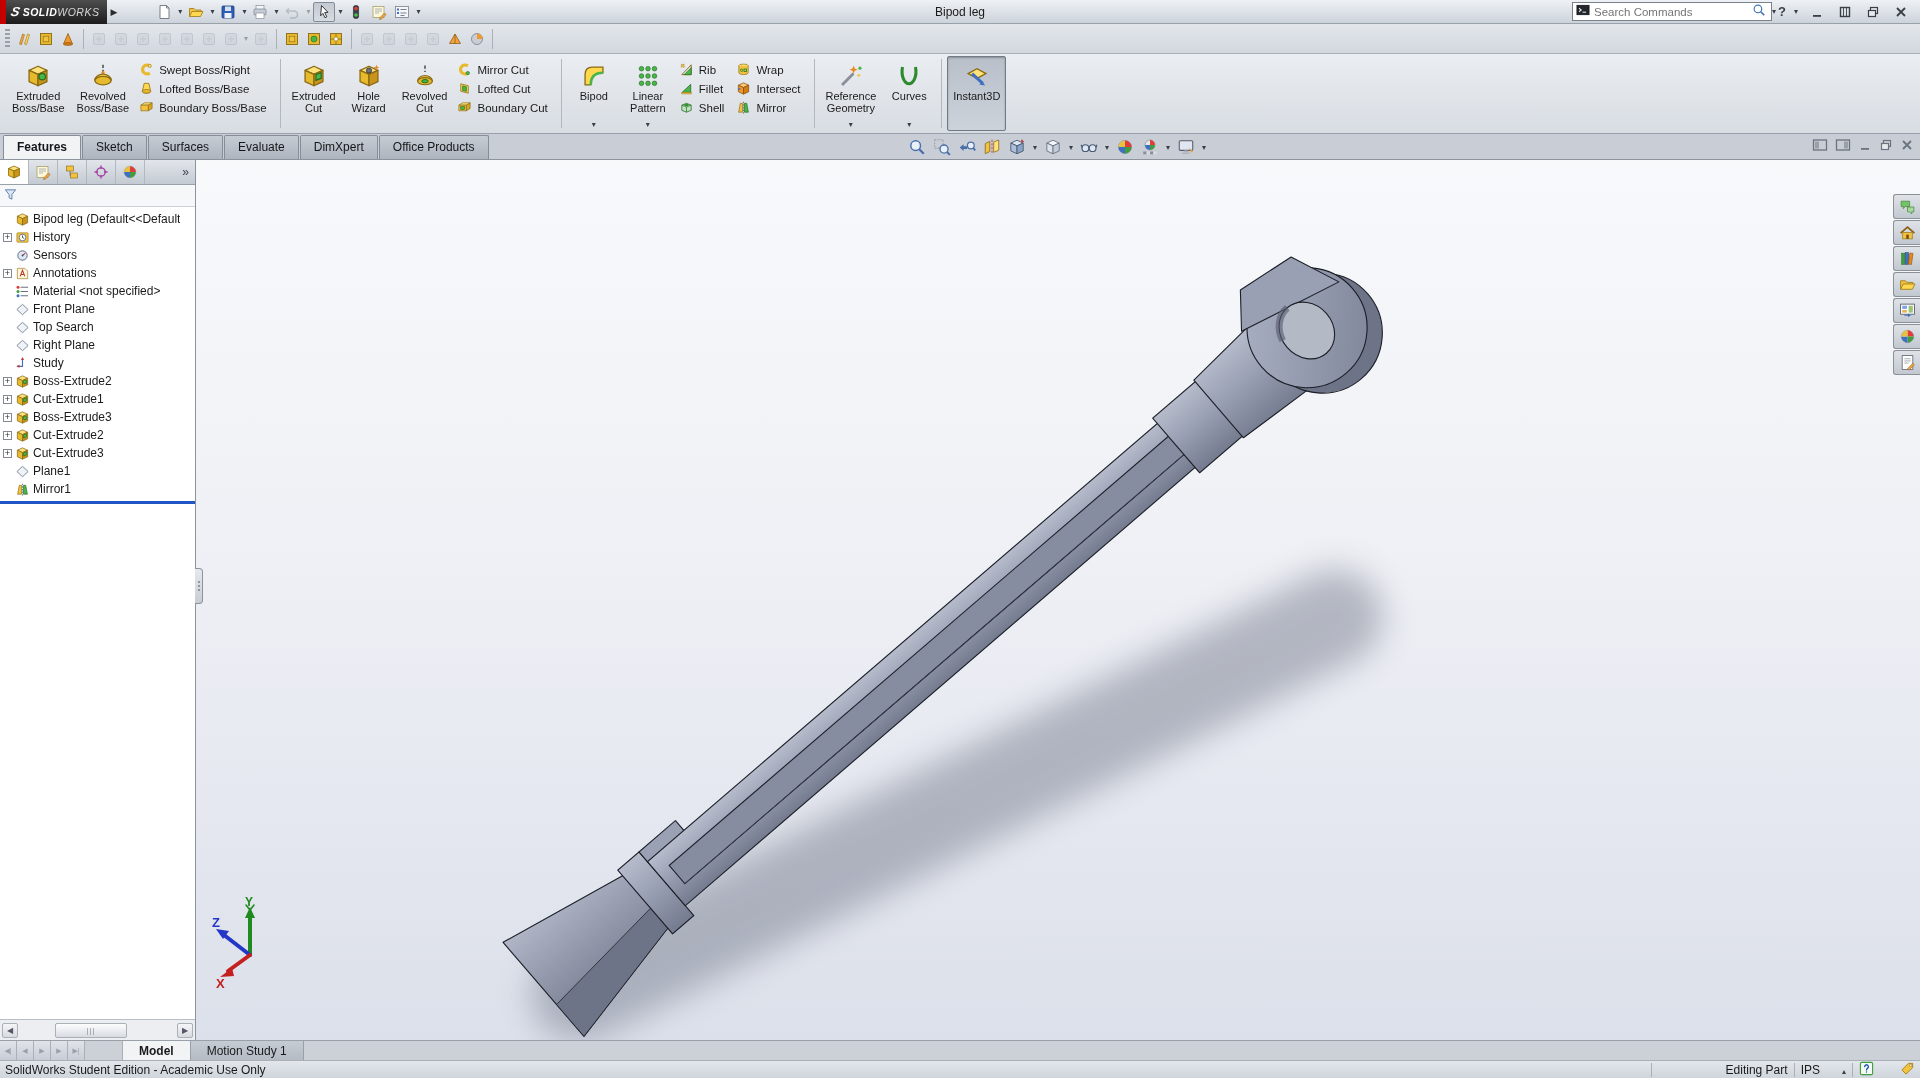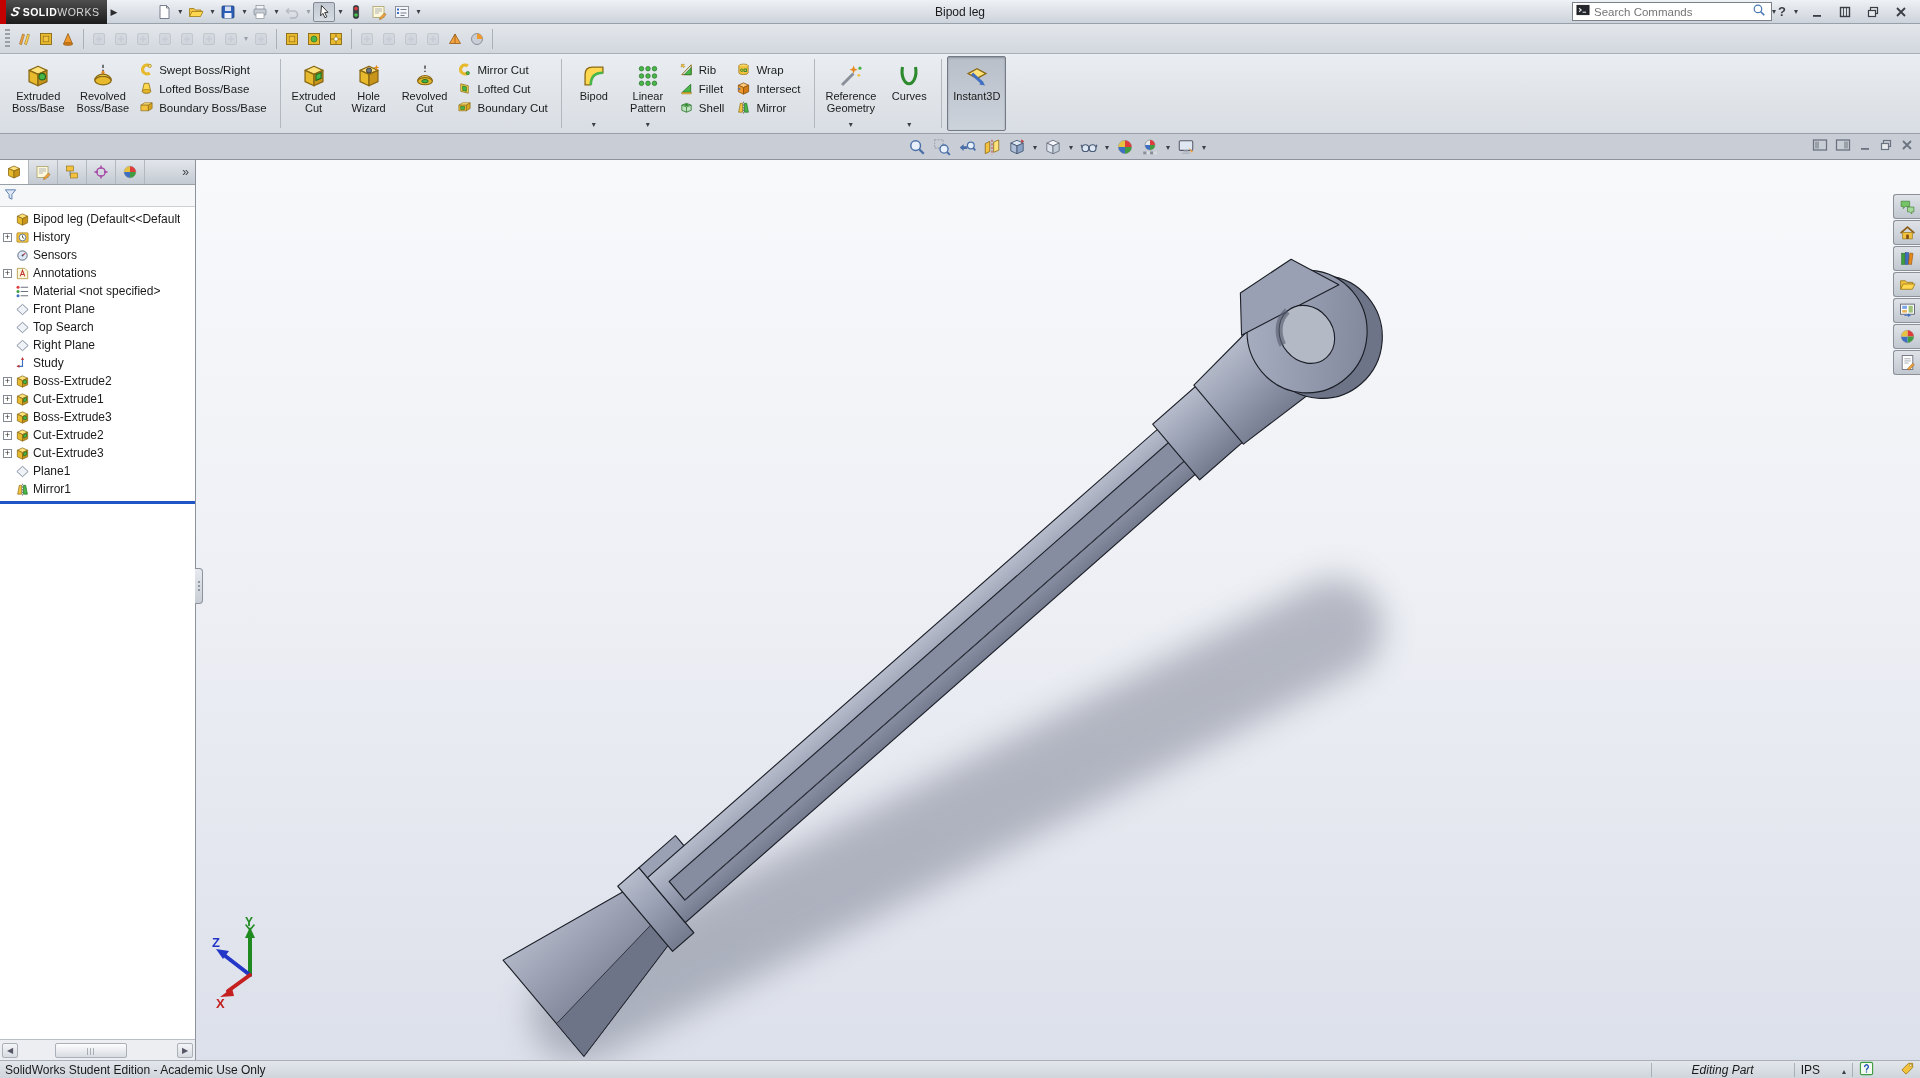--- a/index.html
+++ b/index.html
@@ -5,21 +5,21 @@
 * { margin:0; padding:0; box-sizing:border-box; }
 html,body { width:1920px; height:1078px; overflow:hidden; }
 body { font-family:"Liberation Sans", sans-serif; font-size:12px; color:#1a1a1a; background:#d6dae0; }
 #app { position:relative; width:1920px; height:1078px; display:flex; flex-direction:column; }
 
 
 .titlebar { height:24px; background:linear-gradient(#eef1f5,#cdd3db); border-bottom:1px solid #9aa0a8; display:flex; align-items:center; position:relative; flex:0 0 auto; }
 .logo { height:24px; display:flex; align-items:center; background:linear-gradient(#4e4e4e,#1c1c1c); padding-right:8px; }
 .logo-red { width:6px; height:24px; background:#c40000; margin-right:5px; }
 .logo-sym { color:#fff; font-style:italic; font-weight:bold; font-size:13px; transform:skewX(-14deg); margin-right:3px; }
-.logo-txt { color:#fff; font-size:10.5px; letter-spacing:.5px; }
+.logo-txt { color:#fff; font-size:10.5px; letter-spacing:.5px; font-style:italic; }
 .logo-txt b { font-weight:bold; } .logo-txt span { font-weight:normal; color:#d8d8d8; }
 .logo-arrow { color:#2a2a2a; font-size:9px; margin:0 6px 0 3px; }
 .tb-tools { display:flex; align-items:center; margin-left:30px; gap:1px; }
 .tbtn { height:20px; min-width:22px; display:flex; align-items:center; justify-content:center; border:1px solid transparent; border-radius:2px; }
 .tbtn.pressed { background:linear-gradient(#c3c9d2,#d7dce3); border:1px solid #848b95; }
 .tbtn.disabled svg { opacity:.45; }
 .caret { font-size:8px; color:#3a3f46; padding:0 2px; }
 .caret.dim { color:#9aa0a8; }
 .doc-title { position:absolute; left:50%; transform:translateX(-50%); font-size:12px; color:#1a1a1a; }
 .tb-right { margin-left:auto; display:flex; align-items:center; gap:6px; padding-right:8px; }
@@ -79,21 +79,21 @@
 .triad { position:absolute; left:8px; bottom:48px; }
 
 
 .dtabs { height:20px; background:#ccd1d8; border-top:1px solid #9aa0a8; display:flex; align-items:stretch; flex:0 0 auto; }
 .navbtn { width:17px; display:flex; align-items:center; justify-content:center; background:linear-gradient(#e0e4e9,#c8cdd5); border-right:1px solid #aab0b8; color:#9aa0a8; }
 .dtab { display:flex; align-items:center; padding:0 16px; font-size:12px; border-right:1px solid #9aa0a8; background:linear-gradient(#c6ccd4,#b4bbc4); }
 .dtab.active { background:#f2f3f5; font-weight:bold; }
 .status { height:18px; background:linear-gradient(#e3e7ec,#cfd5dc); border-top:1px solid #aab0b8; display:flex; align-items:center; font-size:12px; padding:0 5px; flex:0 0 auto; }
 .ssep { width:1px; height:14px; background:#aab0b8; margin:0 6px; }
 .sright { margin-left:auto; display:flex; align-items:center; }
-.sbox { text-align:center;font-style:italic; }
+.sbox { text-align:right; }
 .upcaret { font-size:8px; color:#3a3f46; margin-left:22px; }
 </style>
 </head>
 <body>
 
 <div id="app">
 
   <div class="titlebar">
     <div class="logo">
       <div class="logo-red"></div>
@@ -687,20 +687,28 @@
                 <path d="M13 13.8 l-3.6 -.6 1.9 -1.9 Z" fill="#3f6fc2"></path>
               </svg>
             </span>
           </div>
           <div class="blabel">Instant3D</div>
         </div>
       </div>
     </div>
 
   <div class="tabrow">
+    <span id="cmdtabs" style="display:flex;align-items:flex-end;">
+        <div class="tab active">Features</div>
+        <div class="tab">Sketch</div>
+        <div class="tab">Surfaces</div>
+        <div class="tab">Evaluate</div>
+        <div class="tab">DimXpert</div>
+        <div class="tab">Office Products</div>
+      </span>
     <div class="hud" id="hud">
         <div class="hudbtn">
           <span style="display:flex">
             <svg width="18" height="18" viewBox="0 0 16 16">
               <circle cx="6.8" cy="6.8" r="4.3" fill="#eaf0fa" stroke="#4a6fa8" stroke-width="1.3"></circle>
               <line x1="10" y1="10" x2="14" y2="14" stroke="#4a6fa8" stroke-width="2"></line>
             </svg>
           </span>
         </div>
         <div class="hudbtn">
@@ -1207,20 +1215,30 @@
                 <rect x="3" y="1.5" width="10" height="13" fill="#fff" stroke="#667" stroke-width=".8"></rect>
                 <path d="M5 4.5 h6 M5 6.5 h6 M5 8.5 h4" stroke="#9aa0a8" stroke-width=".8"></path>
                 <path d="M8 13.8 L13 8.8 l1.4 1.4 -5 5 Z" fill="#f3a33f" stroke="#8a5d10" stroke-width=".5"></path>
               </svg>
             </span>
           </div>
         </div>
     </div>
   </div>
 
+  <div class="dtabs" id="dtabs">
+      <div class="navbtn" style="font-size: 7px;">◀|</div>
+      <div class="navbtn" style="font-size: 7px;">◀</div>
+      <div class="navbtn" style="font-size: 7px;">▶</div>
+      <div class="navbtn" style="font-size: 7px;">▶</div>
+      <div class="navbtn" style="font-size: 7px;">▶|</div>
+      <div style="width:38px;border-right:1px solid #aab0b8"></div>
+      <div class="dtab active">Model</div>
+      <div class="dtab">Motion Study 1</div>
+    </div>
 
   <div class="status">
     <span>SolidWorks Student Edition - Academic Use Only</span>
     <div class="sright">
       <span class="ssep"></span>
       <span class="sbox" style="width:130px">Editing Part</span>
       <span class="ssep"></span>
       <span><span>IPS</span><span class="upcaret">▴</span></span>
       <span class="ssep"></span>
       <span id="status-help"><svg width="15" height="15" viewBox="0 0 16 16">

